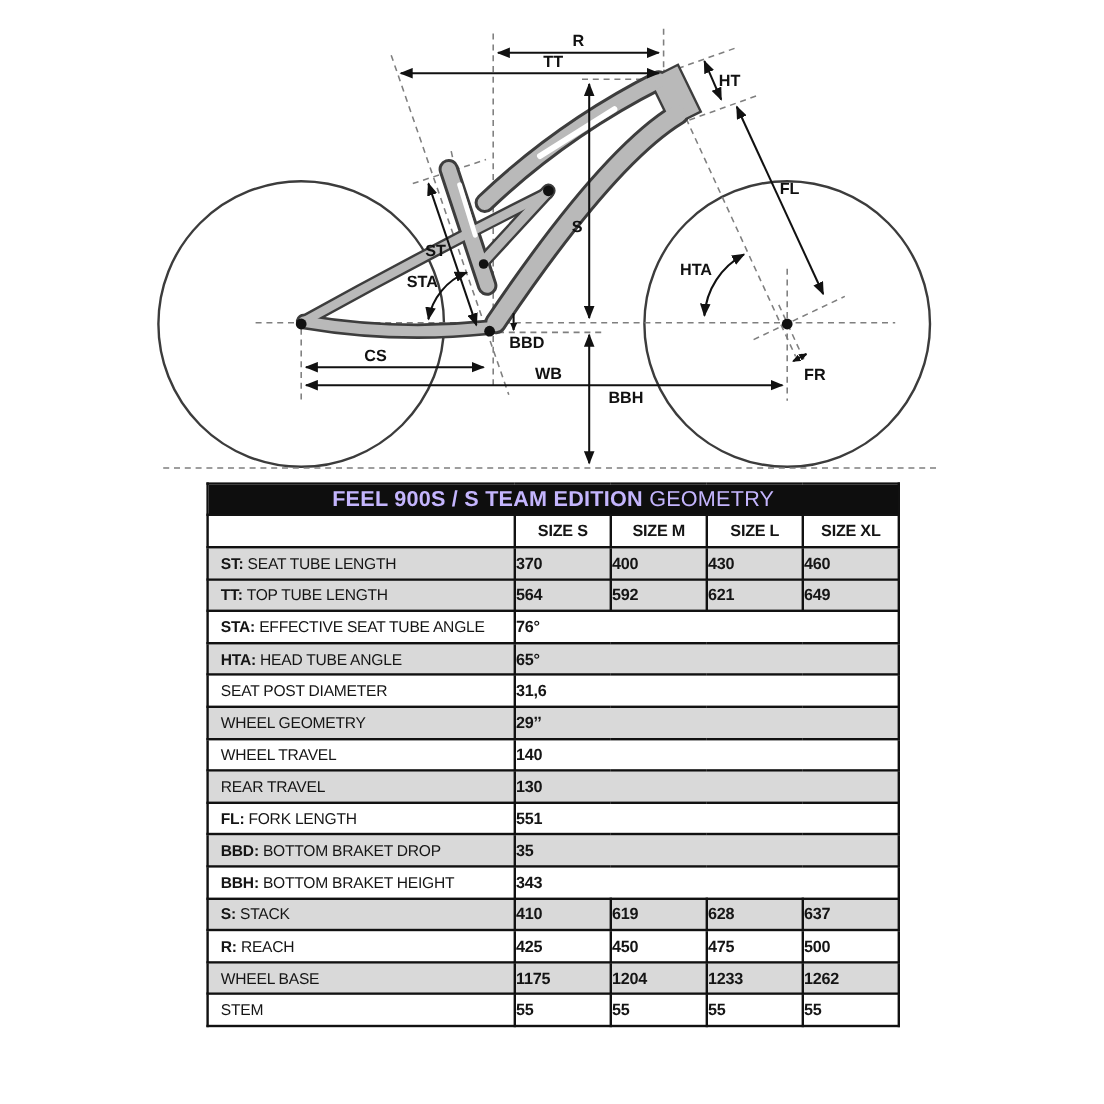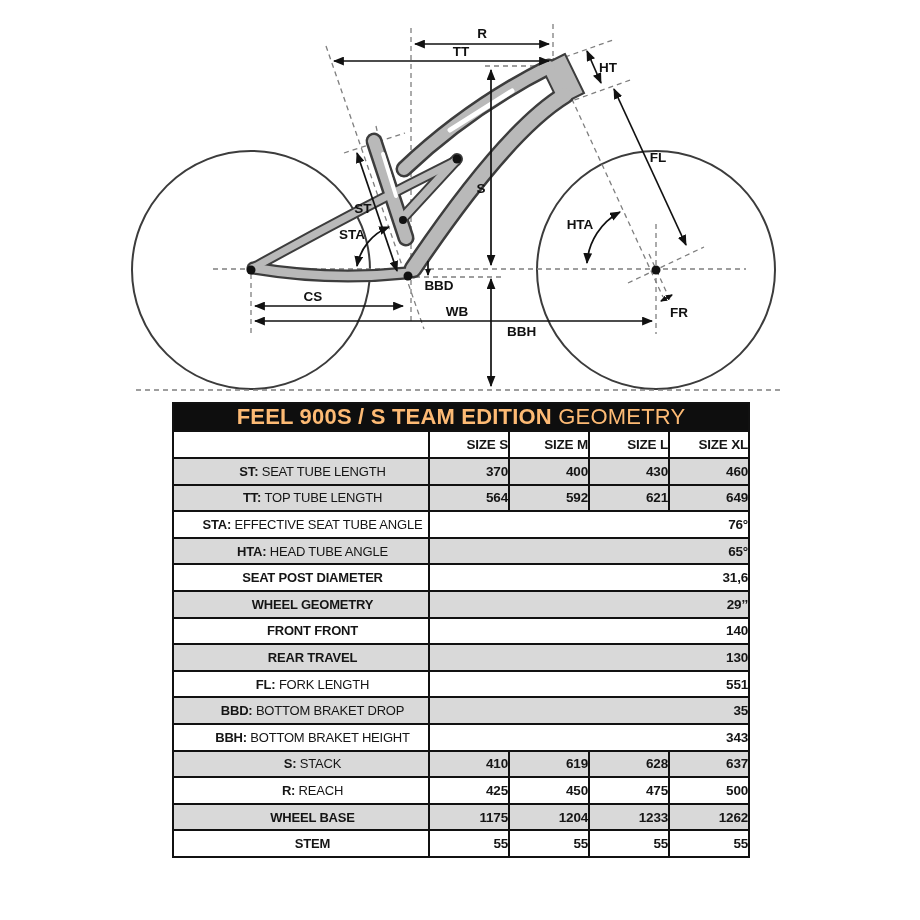--- a/index.html
+++ b/index.html
@@ -11,29 +11,29 @@
   .wheel{stroke:#3c3c3c;stroke-width:2;fill:none;}
   .fo{stroke:#3d3d3d;fill:none;stroke-linecap:round;}
   .fi{stroke:#b9b9b9;fill:none;stroke-linecap:round;}
   .slot{stroke:#fff;fill:none;stroke-linecap:round;}
   .dim{stroke:#111;stroke-width:1.7;fill:none;}
   .pv{fill:#111;}
   
   .geo{position:absolute;left:172px;top:402px;width:576px;border-collapse:collapse;table-layout:fixed;}
   .geo th,.geo td{border:2px solid #111;padding:0;height:24.6px;letter-spacing:-0.2px;
       font-size:13.5px;color:#151515;overflow:hidden;white-space:nowrap;}
-  .geo .ttl{background:#0e0e0e;color:#fdba74;height:24px;text-align:center;font-size:22px;
+  .geo .ttl{background:#0e0e0e;color:#c4b5fd;height:24px;text-align:center;font-size:18px;
       letter-spacing:0.2px;font-weight:400;}
   .geo .ttl .tb{font-weight:800;}
   .geo .ttl .tr{font-weight:400;}
-  .geo thead th.colh{font-weight:700;text-align:right;background:#fff;font-size:13.5px;height:25px;}
-  .geo td.lbl{text-align:center;padding-left:23px;font-weight:400;font-size:13px;}
+  .geo thead th.colh{font-weight:700;text-align:center;background:#fff;font-size:13.5px;height:25px;}
+  .geo td.lbl{text-align:left;padding-left:10px;font-weight:400;font-size:13px;}
   .geo td.lbl .pfx{font-weight:800;}
-  .geo td.lbl.allbold{font-weight:700;margin-top:40px;}
-  .geo td.val{text-align:right;font-weight:700;}
+  .geo td.lbl.allbold{font-weight:400;margin-top:40px;}
+  .geo td.val{text-align:left;font-weight:700;}
   .geo tr.shade td{background:#d9d9d9;}
   .geo tr.plain td{background:#ffffff;}
 </style>
 </head>
 <body>
 
 <div class="canvas">
 
 <svg width="920" height="400" viewBox="0 0 920 400">
   <defs>
@@ -170,21 +170,21 @@
         </tr>
         <tr class="plain">
           <td class="lbl allbold">SEAT POST DIAMETER</td>
           <td class="val" colspan="4">31,6</td>
         </tr>
         <tr class="shade">
           <td class="lbl allbold">WHEEL GEOMETRY</td>
           <td class="val" colspan="4">29’’</td>
         </tr>
         <tr class="plain">
-          <td class="lbl allbold">FRONT FRONT</td>
+          <td class="lbl allbold">WHEEL TRAVEL</td>
           <td class="val" colspan="4">140</td>
         </tr>
         <tr class="shade">
           <td class="lbl allbold">REAR TRAVEL</td>
           <td class="val" colspan="4">130</td>
         </tr>
         <tr class="plain">
           <td class="lbl"><span class="pfx">FL: </span>FORK LENGTH</td>
           <td class="val" colspan="4">551</td>
         </tr>

